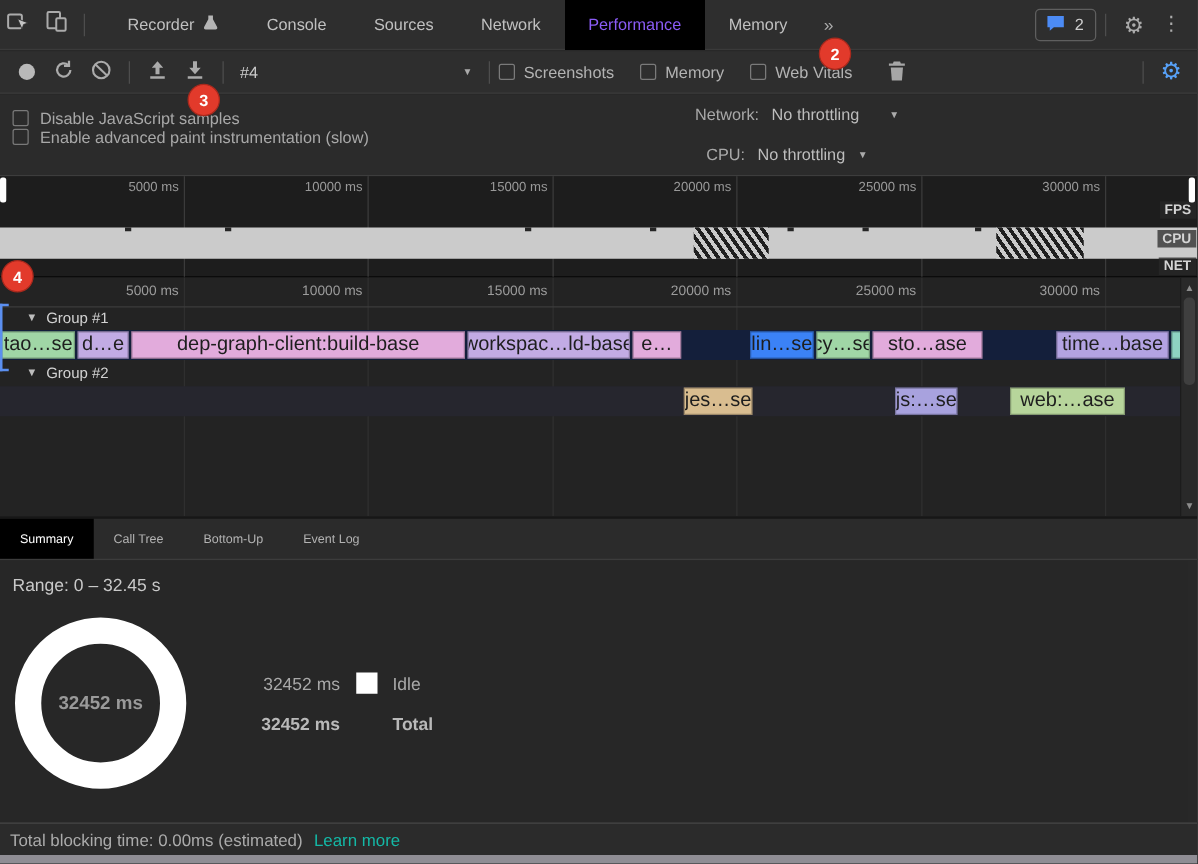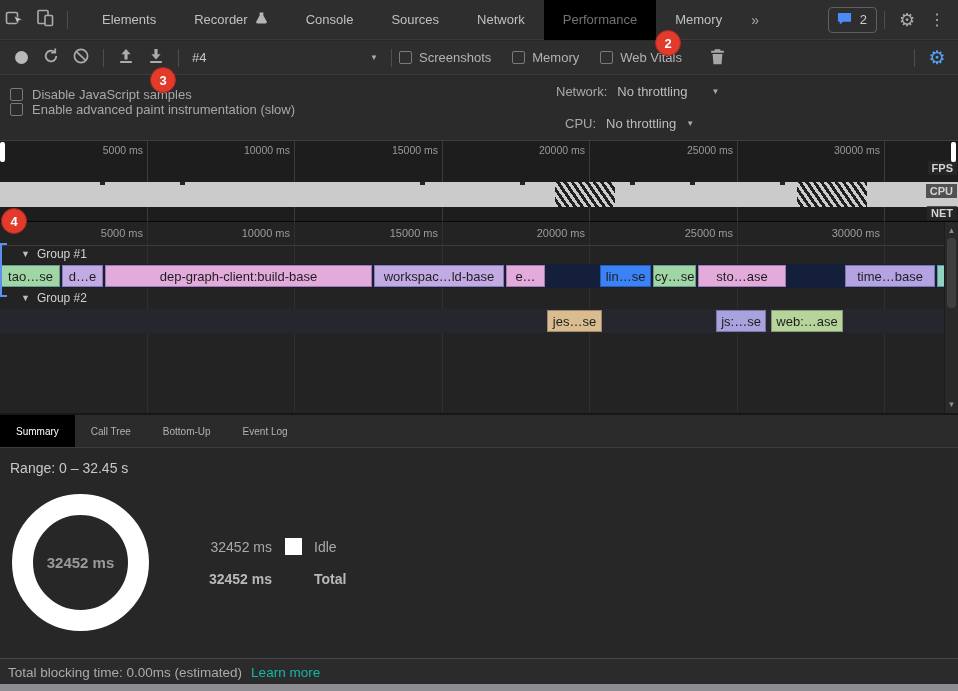--- a/index.html
+++ b/index.html
@@ -10,21 +10,21 @@
     color:#ababab; -webkit-font-smoothing:antialiased;
   }
   .vdiv { width:1px; height:18px; background:#4d4d4d; margin:0 7px; flex:none; }
 
   
   .tabbar { position:absolute; top:0; left:0; right:0; height:40px; background:#2e2e2e;
     border-bottom:1px solid #3a3a3a; display:flex; align-items:center; }
   .icon-btn { width:30px; height:30px; display:flex; align-items:center; justify-content:center; flex:none; cursor:pointer; }
   .tabs { display:flex; height:40px; align-items:stretch; margin-left:8px; }
   .tab { display:flex; align-items:center; gap:7px; padding:0 19px; font-size:13px; color:#c0c0c0; cursor:pointer; white-space:nowrap; }
-  .tab.selected { background:#000; color:#737373; }
+  .tab.selected { background:#000; color:#8b5cf6; }
   .tab-overflow { font-size:14px; padding:0 10px; display:flex; align-items:center; color:#ababab; }
   .tabbar-right { margin-left:auto; display:flex; align-items:center; padding-right:6px; }
   .msg-box { display:flex; align-items:center; gap:7px; border:1px solid #5f5f5f; border-radius:4px;
     padding:3px 9px 3px 7px; font-size:13px; color:#cfcfcf; cursor:pointer; }
   .glyph { font-size:18px; color:#ababab; line-height:1; }
 
   
   .toolbar { position:absolute; top:41px; left:0; right:0; height:34px; background:#2e2e2e;
     border-bottom:1px solid #3a3a3a; display:flex; align-items:center; padding-left:6px; font-size:13px; }
   .rec-dot { width:13px; height:13px; border-radius:50%; background:#b9b9b9; }
@@ -57,21 +57,21 @@
   
   .timeline { position:absolute; top:222px; left:0; right:0; height:191px; background:#232323; overflow:hidden; }
   .tl-ruler { position:absolute; top:0; left:0; right:0; height:24px; border-bottom:1px solid #3c3c3c; }
   .tl-tick-label { position:absolute; top:5px; width:88px; text-align:right; font-size:11px; color:#9c9c9c; }
   .tl-grid { position:absolute; top:0; bottom:0; width:1px; background:rgba(255,255,255,0.06); }
   .group-header { position:absolute; left:21px; display:flex; align-items:center; gap:7px;
     font-size:12px; color:#d2d2d2; cursor:pointer; }
   .tri { font-size:9px; color:#bdbdbd; }
   .track-row { position:absolute; left:0; right:14px; height:24px; }
   .bar { position:absolute; top:1px; height:22px; display:flex; align-items:center; justify-content:center;
-    font-size:13px; color:#1e1e1e; overflow:hidden; white-space:nowrap; border:1px solid rgba(0,0,0,0.28); cursor:pointer; }
+    font-size:16px; color:#1e1e1e; overflow:hidden; white-space:nowrap; border:1px solid rgba(0,0,0,0.28); cursor:pointer; }
   .sel-bracket { position:absolute; left:0; top:21px; width:7px; height:54px;
     border-left:2px solid #5b8ff0; border-top:2px solid #5b8ff0; border-bottom:2px solid #5b8ff0; }
   .tl-scrollbar { position:absolute; top:0; right:0; width:14px; bottom:0; background:#292929; border-left:1px solid #1c1c1c; }
   .scroll-arrow { position:absolute; left:0; right:0; text-align:center; font-size:8px; color:#8d8d8d; cursor:pointer; }
   .scroll-thumb { position:absolute; left:2px; right:2px; top:16px; height:70px; background:#3f3f3f; border-radius:4px; }
 
   
   .bottom-tabs { position:absolute; top:413px; left:0; right:0; height:35px; background:#2b2b2b;
     border-top:2px solid #171717; border-bottom:1px solid #3c3c3c; display:flex; align-items:stretch; }
   .btab { display:flex; align-items:center; padding:0 16px; font-size:10px; color:#b3b3b3; cursor:pointer; }
@@ -120,23 +120,20 @@
       <span>
         <svg width="20" height="20" viewBox="0 0 20 20">
             <rect x="3" y="2.5" width="10" height="13" rx="1" fill="none" stroke="#ababab" stroke-width="1.6"></rect>
             <rect x="10" y="7.5" width="7.5" height="10" rx="1" fill="#2e2e2e" stroke="#ababab" stroke-width="1.6"></rect>
           </svg>
       </span>
     </div>
     <div class="vdiv"></div>
     <div class="tabs" id="main-tabs">
         <div class="tab">
-          <span>Elements</span>
-        </div>
-        <div class="tab">
           <span>Recorder</span>
           <span><svg width="13" height="14" viewBox="0 0 14 14">
               <path d="M5 1h4v3.2l3.6 6.6c.5 1-.2 2.2-1.3 2.2H2.7c-1.1 0-1.8-1.2-1.3-2.2L5 4.2z" fill="#b5b5b5"></path>
             </svg></span>
         </div>
         <div class="tab">
           <span>Console</span>
         </div>
         <div class="tab">
           <span>Sources</span>
@@ -329,21 +326,21 @@
         <div class="bar" style="left: 506px; width: 39px; background: rgb(226, 171, 220);">e…</div>
         <div class="bar" style="left: 600px; width: 51px; background: #3b82f6;">lin…se</div>
         <div class="bar" style="left: 653px; width: 43px; background: rgb(160, 214, 166);">cy…se</div>
         <div class="bar" style="left: 698px; width: 88px; background: rgb(226, 171, 220);">sto…ase</div>
         <div class="bar" style="left: 845px; width: 90px; background: rgb(179, 163, 226);">time…base</div>
         <div class="bar" style="left: 937px; width: 13px; background: rgb(142, 210, 194);"></div>
       </div>
     <div class="track-row" id="track-row-2" style="top: 87px; background: rgb(38, 38, 46);">
         <div class="bar" style="left: 547px; width: 55px; background: rgb(217, 189, 144);">jes…se</div>
         <div class="bar" style="left: 716px; width: 50px; background: rgb(168, 162, 222);">js:…se</div>
-        <div class="bar" style="left: 771px; width: 72px; background: rgb(183, 213, 155);">web:…ase</div>
+        <div class="bar" style="left: 808px; width: 92px; background: rgb(183, 213, 155);">web:…ase</div>
       </div>
     <div id="group-headers">
         <div class="group-header" style="top: 25px;">
           <span class="tri">▼</span>
           <span>Group #1</span>
         </div>
         <div class="group-header" style="top: 69px;">
           <span class="tri">▼</span>
           <span>Group #2</span>
         </div>

